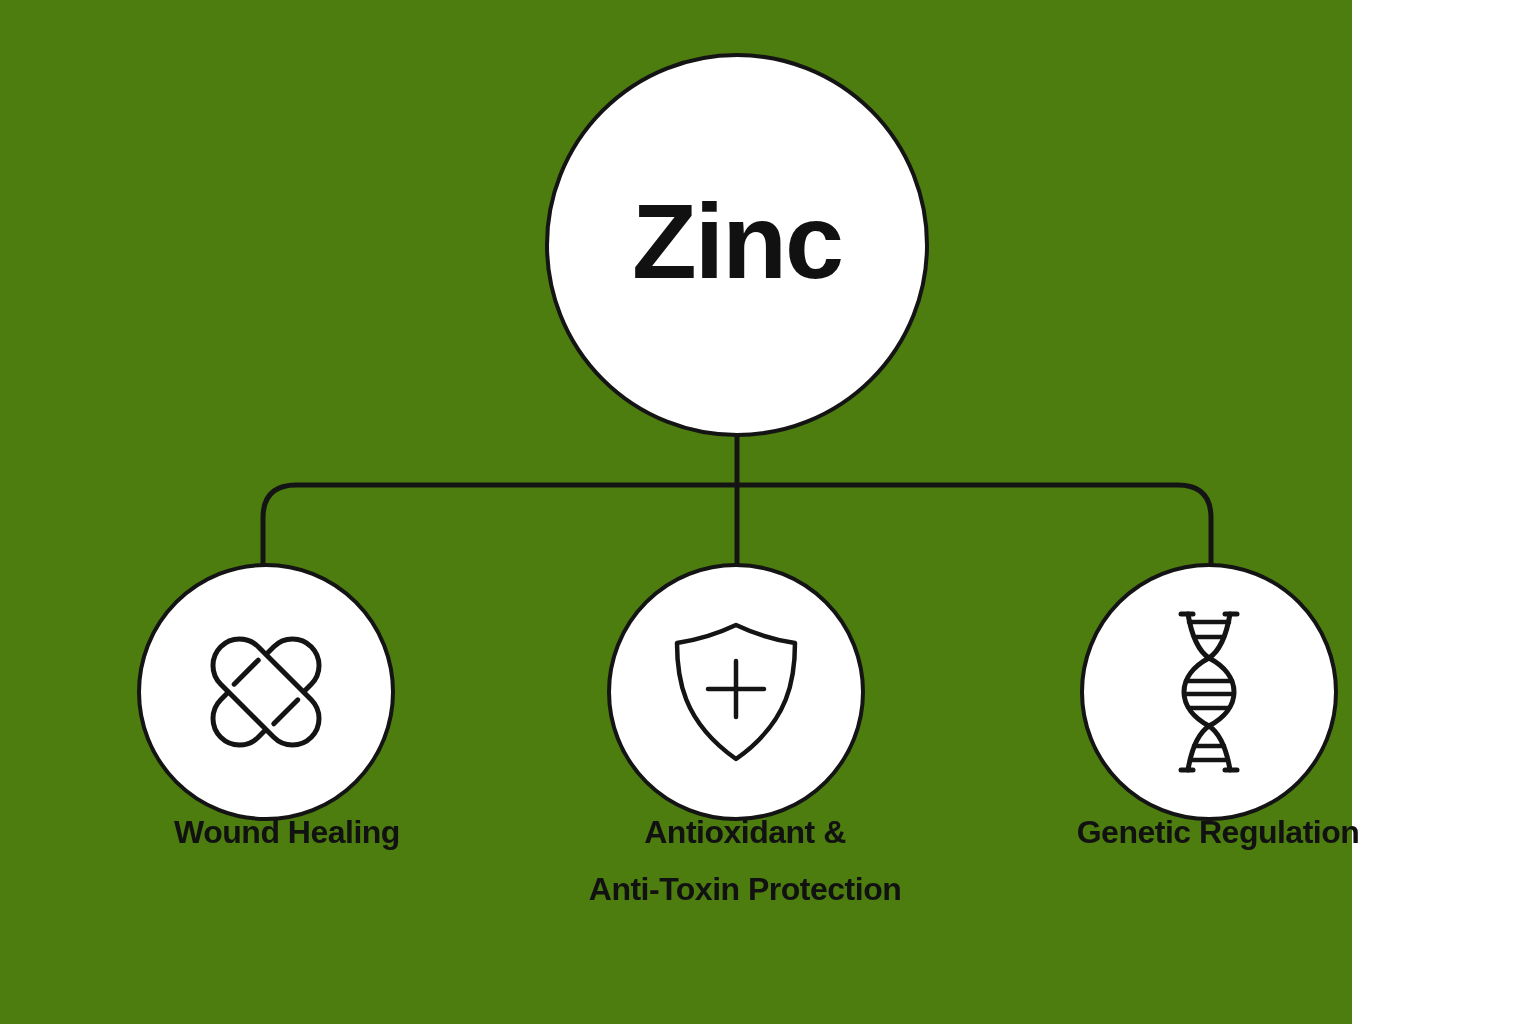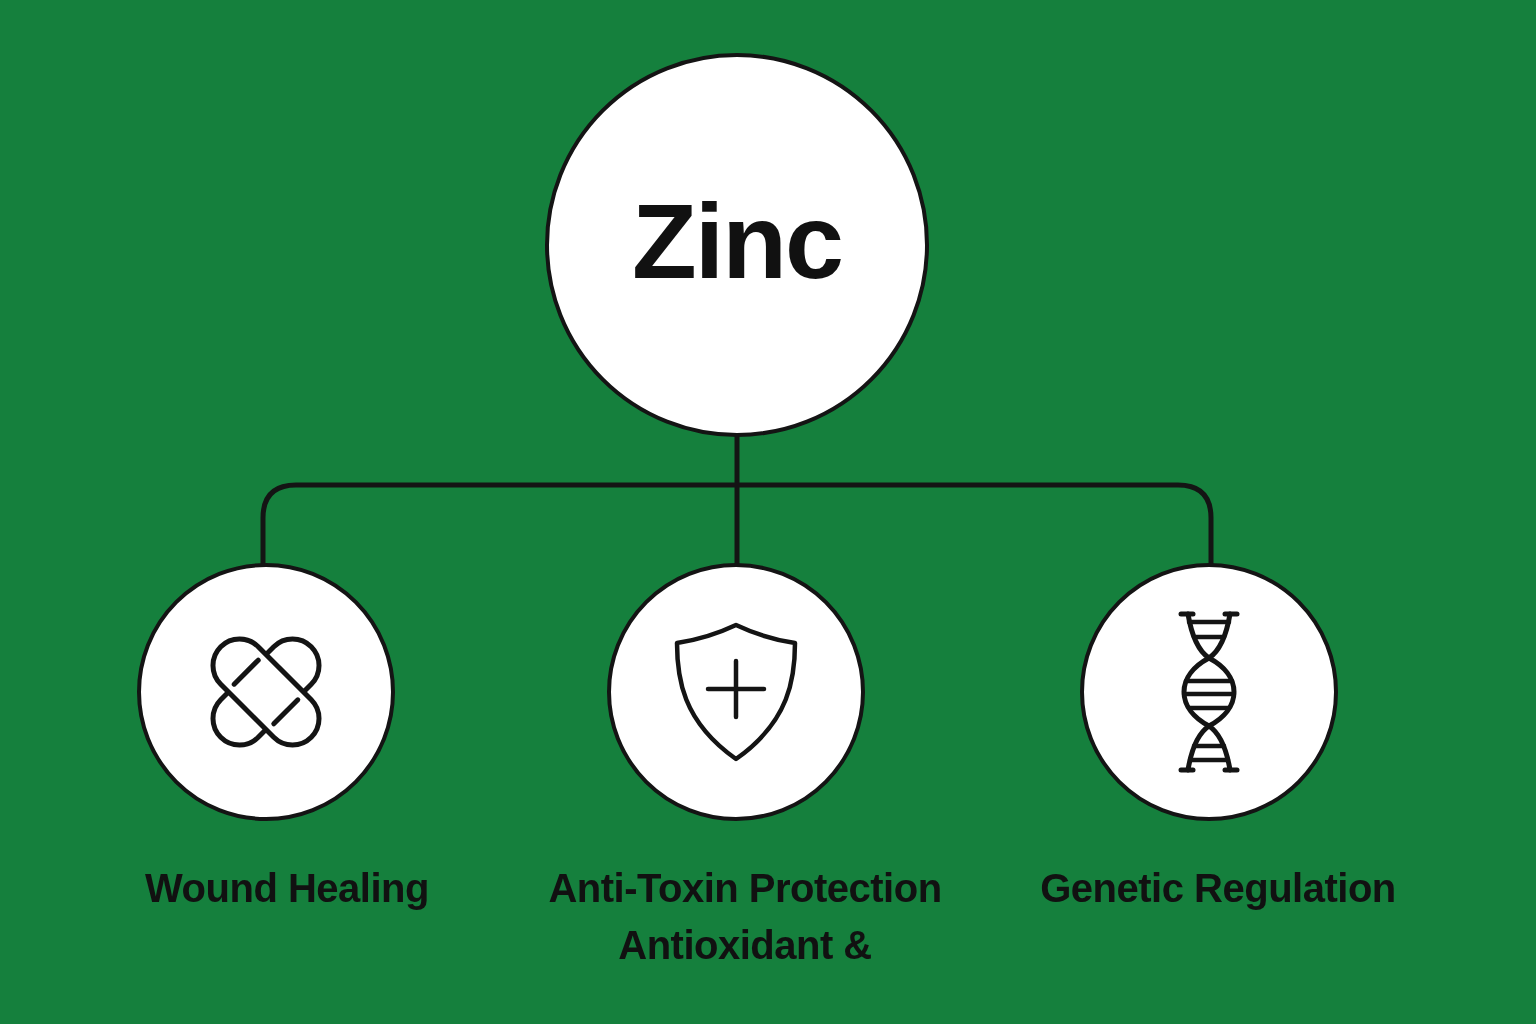--- a/index.html
+++ b/index.html
@@ -3,21 +3,21 @@
 <meta charset="utf-8">
 <style>
   html, body { margin: 0; padding: 0; }
   body {
     width: 1536px; height: 1024px;
     background: #ffffff;
     font-family: "Liberation Sans", sans-serif;
     color: #111111;
     overflow: hidden;
   }
-  .canvas { position: relative; width: 1536px; height: 1024px; background: #15803d; }
+  .canvas { position: relative; width: 1352px; height: 1024px; background: #4d7c0f; }
 
   .connector-layer { position: absolute; left: 0; top: 0; width: 1536px; height: 1024px; }
 
   .node-circle {
     position: absolute;
     border: 4px solid #141414;
     border-radius: 50%;
     box-sizing: border-box;
     background: #ffffff;
     display: flex; align-items: center; justify-content: center;
@@ -27,24 +27,24 @@
     font-size: 106px; font-weight: 700; letter-spacing: -2px;
     line-height: 1; transform: translateY(-4px);
   }
   .leaf-circle { width: 258px; height: 258px; top: 563px; }
   .leaf-wound   { left: 137px; }
   .leaf-shield  { left: 607px; }
   .leaf-dna     { left: 1080px; }
 
   .leaf-label {
     position: absolute;
-    top: 860px;
+    top: 804px;
     width: 520px;
     text-align: center;
-    font-size: 40px; font-weight: 700; letter-spacing: -0.5px;
+    font-size: 32px; font-weight: 700; letter-spacing: -0.5px;
     line-height: 57px;
   }
   .label-wound  { left: 27px; }
   .label-shield { left: 485px; }
   .label-dna    { left: 958px; }
 
   .icon-svg { display: block; }
 </style>
 </head>
 <body>
@@ -103,21 +103,21 @@
       <line x1="14" y1="152" x2="52" y2="152" stroke-width="4.5"></line>
     </svg>
   </div>
 
   <div class="leaf-label label-wound">
     <div>Wound Healing</div>
     <div></div>
   </div>
 
   <div class="leaf-label label-shield">
+    <div>Antioxidant &amp;</div>
     <div>Anti-Toxin Protection</div>
-    <div>Antioxidant &amp;</div>
   </div>
 
   <div class="leaf-label label-dna">
     <div>Genetic Regulation</div>
   </div>
 
 </div>
 
 </body></html>

